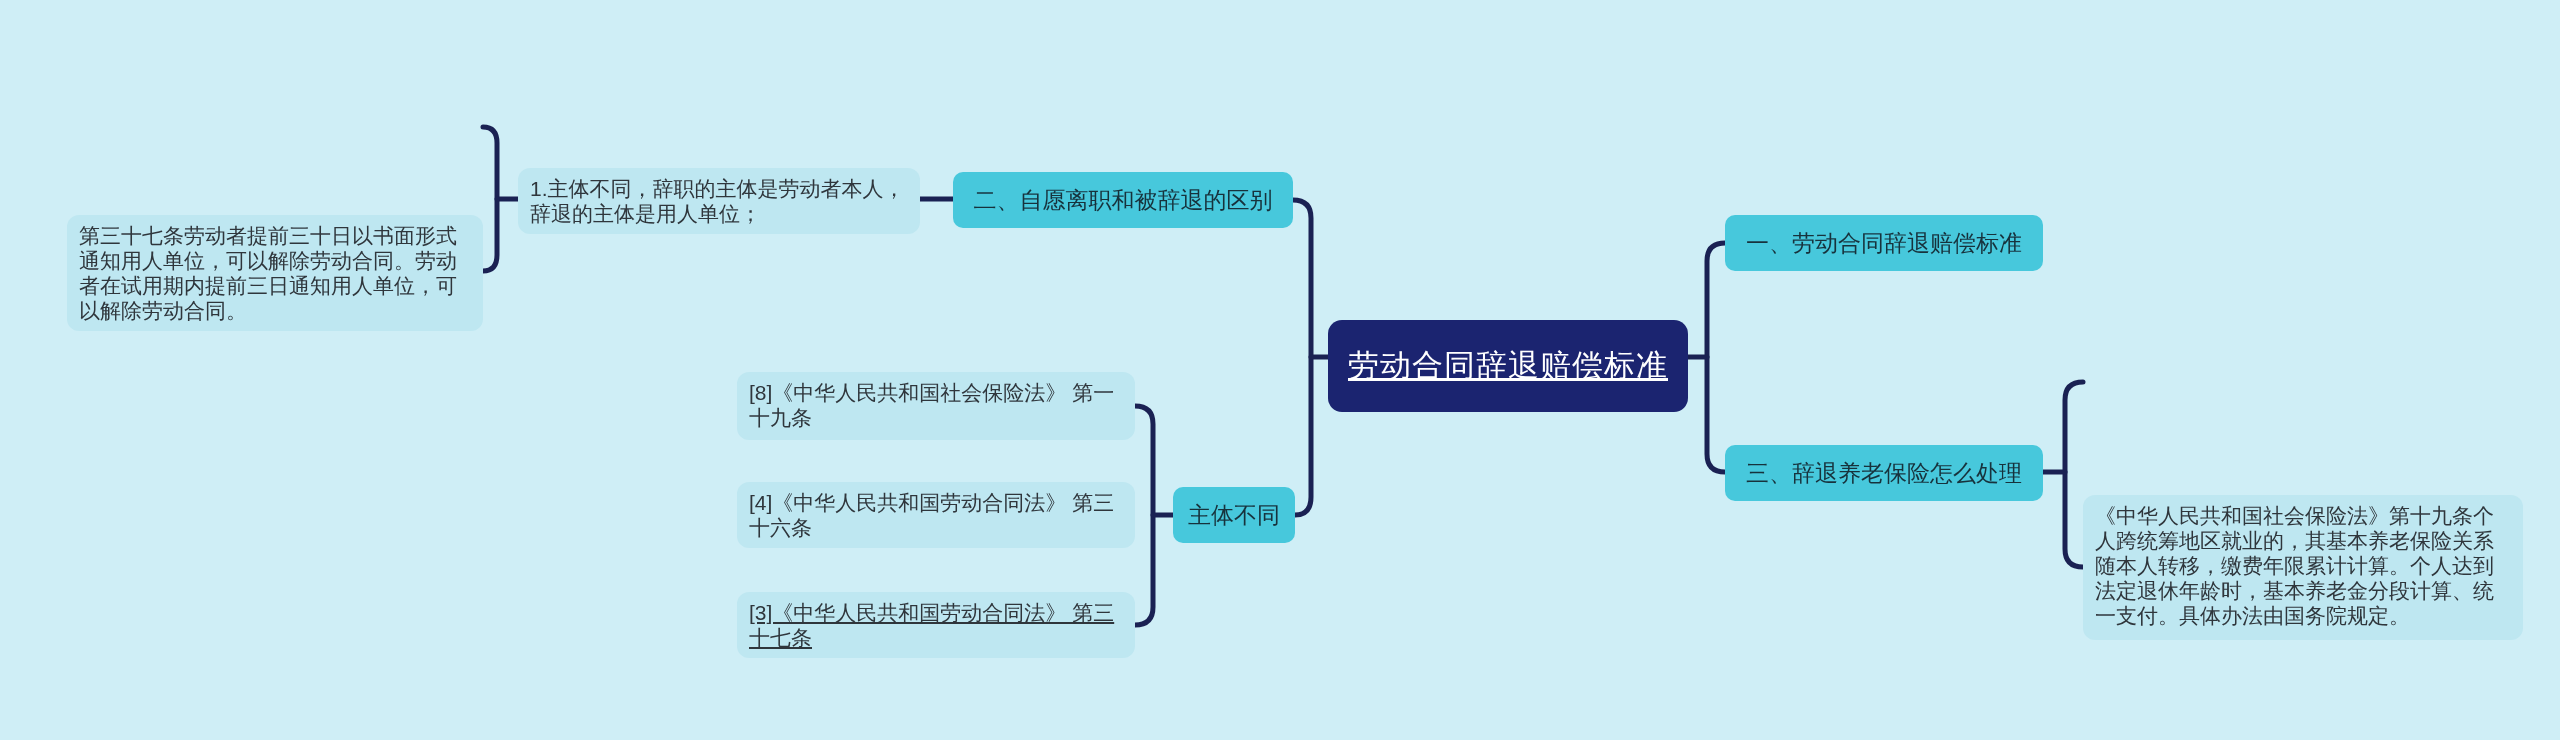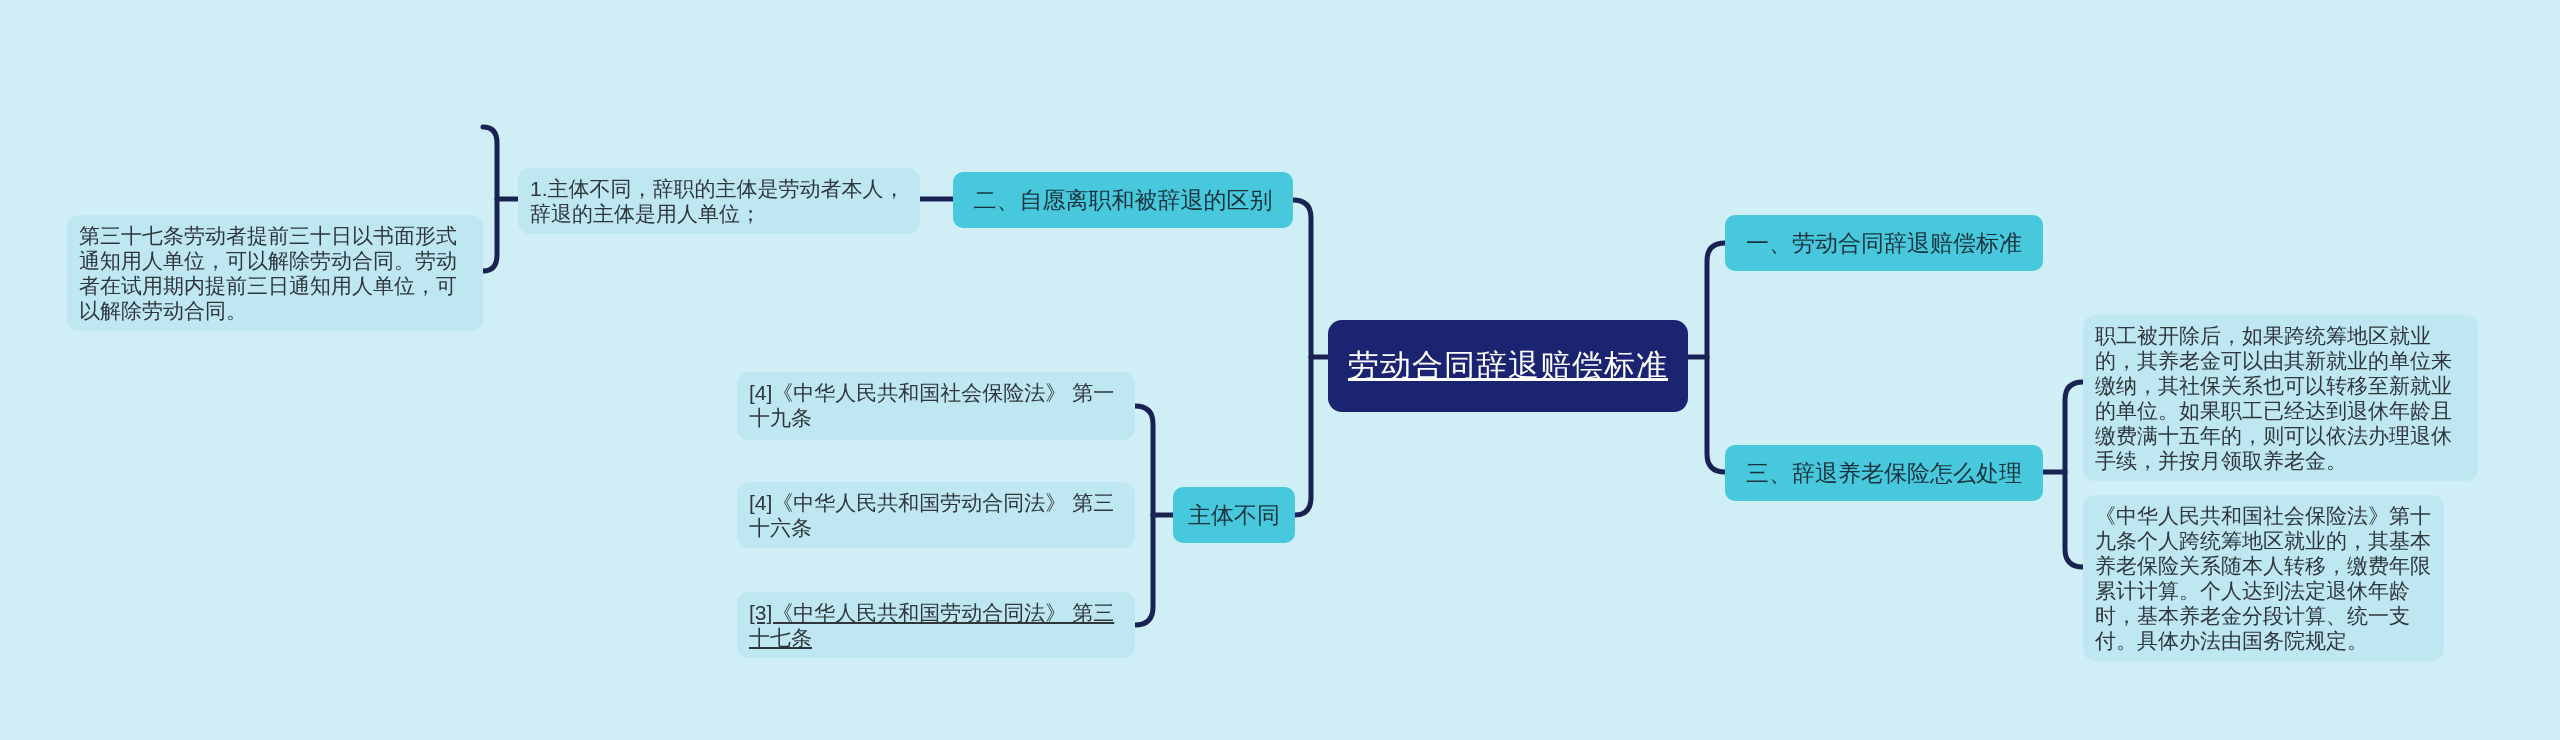--- a/index.html
+++ b/index.html
@@ -83,29 +83,28 @@
 
 
   <div class="node detail" style="left:67px; top:215px; width:416px; min-height:114px;">第三十七条劳动者提前三十日以书面形式通知用人单位，可以解除劳动合同。劳动者在试用期内提前三日通知用人单位，可以解除劳动合同。</div>
 
   <div class="node detail" style="left:518px; top:168px; width:402px; min-height:64px;">1.主体不同，辞职的主体是劳动者本人，辞退的主体是用人单位；</div>
 
   <div class="node topic" style="left:953px; top:172px; width:340px; height:56px;">二、自愿离职和被辞退的区别</div>
 
   <div class="node root" style="left:1328px; top:320px; width:360px; height:92px;text-decoration:underline;">劳动合同辞退赔偿标准</div>
 
-  <div class="node detail" style="left:737px; top:372px; width:398px; min-height:68px;">[4]《中华人民共和国社会保险法》 第一十九条</div>
+  <div class="node detail" style="left:737px; top:372px; width:398px; min-height:68px;">[8]《中华人民共和国社会保险法》 第一十九条</div>
 
   <div class="node detail" style="left:737px; top:482px; width:398px; min-height:66px;">[4]《中华人民共和国劳动合同法》 第三十六条</div>
 
   <div class="node detail" style="left:737px; top:592px; width:398px; min-height:66px;text-decoration:underline;">[3]《中华人民共和国劳动合同法》 第三十七条</div>
 
   <div class="node topic" style="left:1173px; top:487px; width:122px; height:56px;">主体不同</div>
 
   <div class="node topic" style="left:1725px; top:215px; width:318px; height:56px;text-align:right;">一、劳动合同辞退赔偿标准</div>
 
   <div class="node topic" style="left:1725px; top:445px; width:318px; height:56px;font-family:Liberation Serif, serif;">三、辞退养老保险怎么处理</div>
 
-  <div class="node detail" style="left:2083px; top:315px; width:395px; min-height:135px;">职工被开除后，如果跨统筹地区就业的，其养老金可以由其新就业的单位来缴纳，其社保关系也可以转移至新就业的单位。如果职工已经达到退休年龄且缴费满十五年的，则可以依法办理退休手续，并按月领取养老金。</div>
 
-  <div class="node detail" style="left:2083px; top:495px; width:361px; min-height:145px;">《中华人民共和国社会保险法》第十九条个人跨统筹地区就业的，其基本养老保险关系随本人转移，缴费年限累计计算。个人达到法定退休年龄时，基本养老金分段计算、统一支付。具体办法由国务院规定。</div>
+  <div class="node detail" style="left:2083px; top:495px; width:440px; min-height:145px;">《中华人民共和国社会保险法》第十九条个人跨统筹地区就业的，其基本养老保险关系随本人转移，缴费年限累计计算。个人达到法定退休年龄时，基本养老金分段计算、统一支付。具体办法由国务院规定。</div>
 
 </div>
 
 </body></html>

